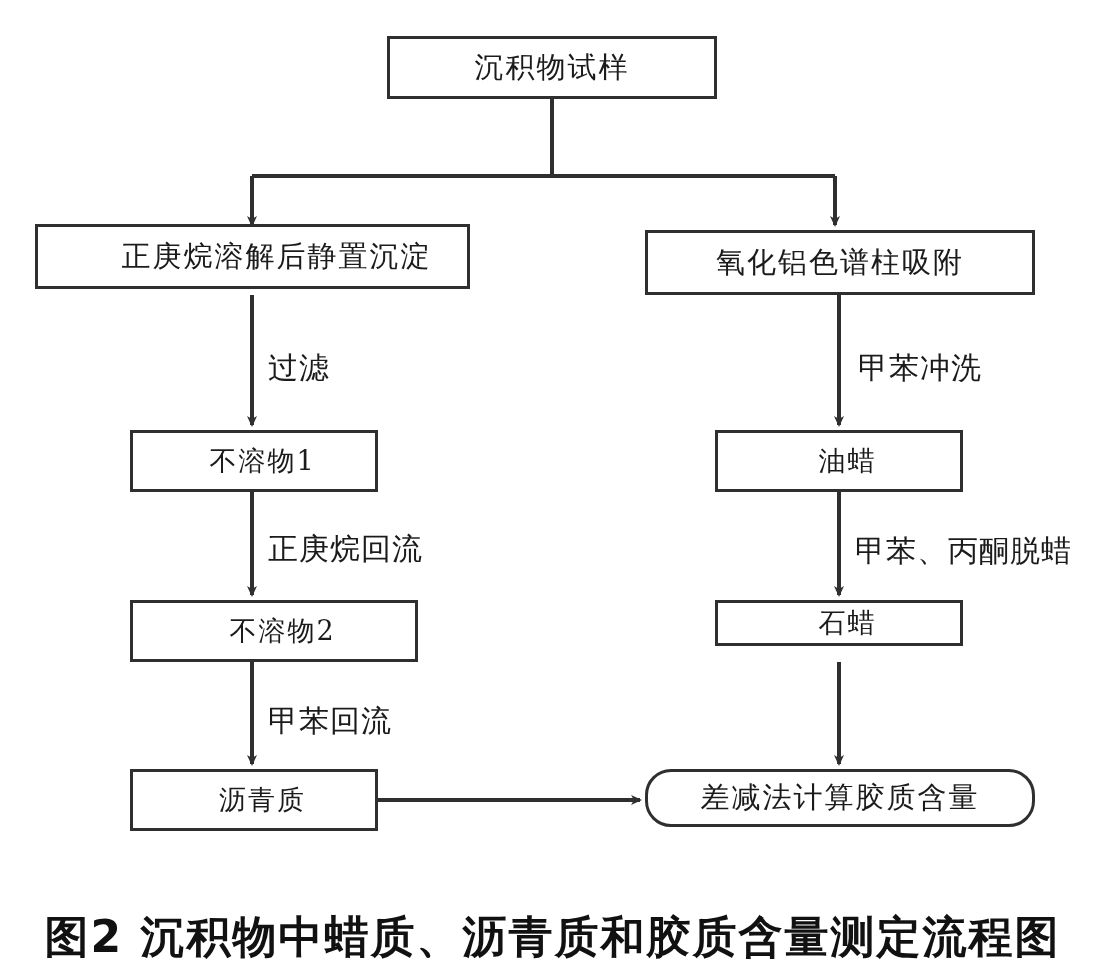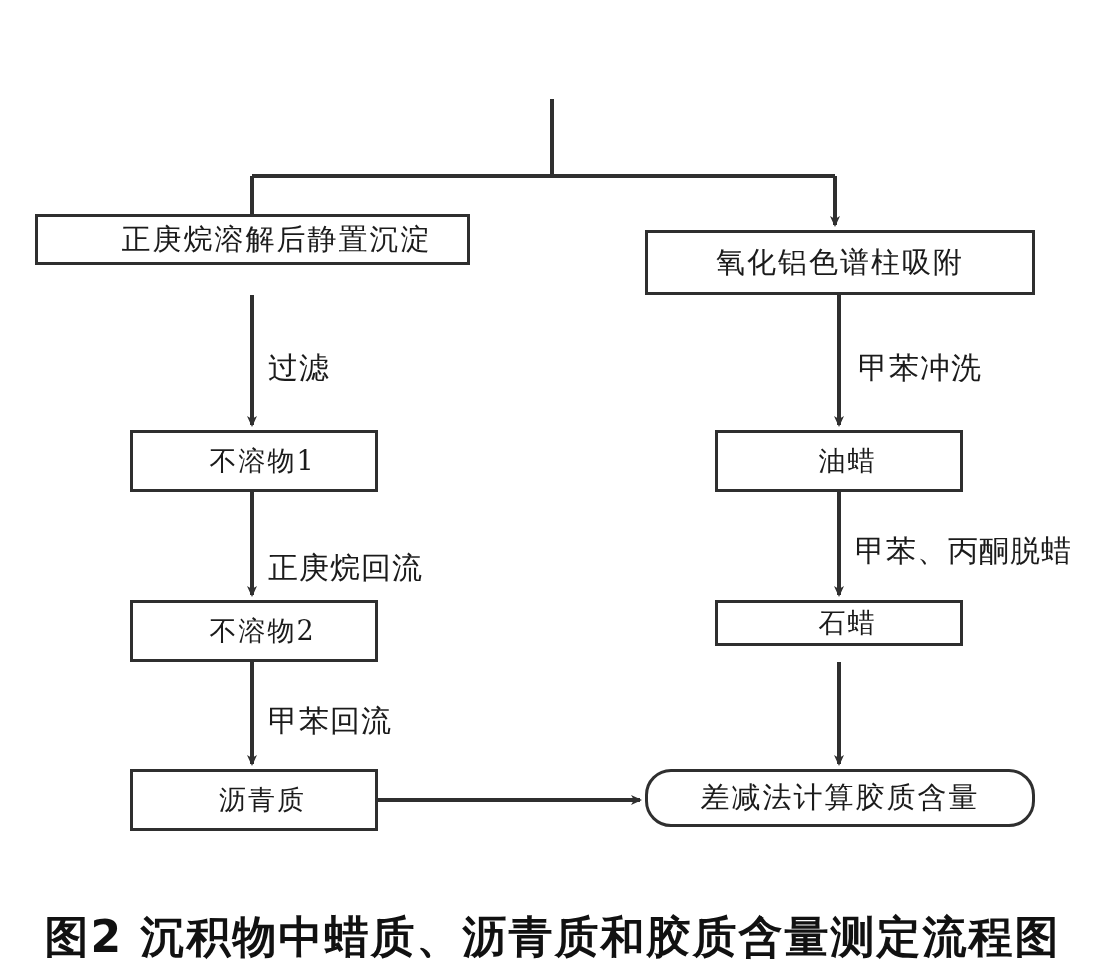--- a/index.html
+++ b/index.html
@@ -86,30 +86,31 @@
     <path d="M252,492 L252,595" stroke="#2f2f2f" stroke-width="4" fill="none" marker-end="url(#arrow)"></path>
     <path d="M252,662 L252,764" stroke="#2f2f2f" stroke-width="4" fill="none" marker-end="url(#arrow)"></path>
 
     <path d="M839,295 L839,425" stroke="#2f2f2f" stroke-width="4" fill="none" marker-end="url(#arrow)"></path>
     <path d="M839,492 L839,595" stroke="#2f2f2f" stroke-width="4" fill="none" marker-end="url(#arrow)"></path>
     <path d="M839,662 L839,764" stroke="#2f2f2f" stroke-width="4" fill="none" marker-end="url(#arrow)"></path>
 
     <path d="M378,800 L640,800" stroke="#2f2f2f" stroke-width="4" fill="none" marker-end="url(#arrow)"></path>
   </svg>
 
-  <div class="node big" style="left:35px;  top:214px; width:435px; height:51px;padding-left:48px;">正庚烷溶解后静置沉淀</div>
+  <div class="node big" style="left:387px; top:36px;  width:330px; height:63px;">沉积物试样</div>
+  <div class="node big" style="left:35px;  top:224px; width:435px; height:65px;padding-left:48px;">正庚烷溶解后静置沉淀</div>
   <div class="node big" style="left:645px; top:230px; width:390px; height:65px;">氧化铝色谱柱吸附</div>
   <div class="node small" style="left:130px; top:430px; width:248px; height:62px;">不溶物1</div>
   <div class="node small" style="left:715px; top:430px; width:248px; height:62px;">油蜡</div>
-  <div class="node small" style="left:130px; top:600px; width:248px; height:62px;">不溶物2</div>
+  <div class="node small" style="left:130px; top:600px; width:288px; height:62px;">不溶物2</div>
   <div class="node small" style="left:715px; top:600px; width:248px; height:46px;">石蜡</div>
   <div class="node small" style="left:130px; top:769px; width:248px; height:62px;">沥青质</div>
   <div class="node big" style="left:645px; top:769px; width:390px; height:58px;border-radius:26px;">差减法计算胶质含量</div>
 
   <div class="edge-label" style="left:268px; top:348px;">过滤</div>
   <div class="edge-label" style="left:858px; top:348px;">甲苯冲洗</div>
-  <div class="edge-label" style="left:268px; top:548px;">正庚烷回流</div>
+  <div class="edge-label" style="left:268px; top:529px;">正庚烷回流</div>
   <div class="edge-label" style="left:855px; top:531px;">甲苯、丙酮脱蜡</div>
   <div class="edge-label" style="left:268px; top:701px;">甲苯回流</div>
 
   <div class="caption" style="top:908px;">图2  沉积物中蜡质、沥青质和胶质含量测定流程图</div>
 
 </div>
 
 </body></html>

